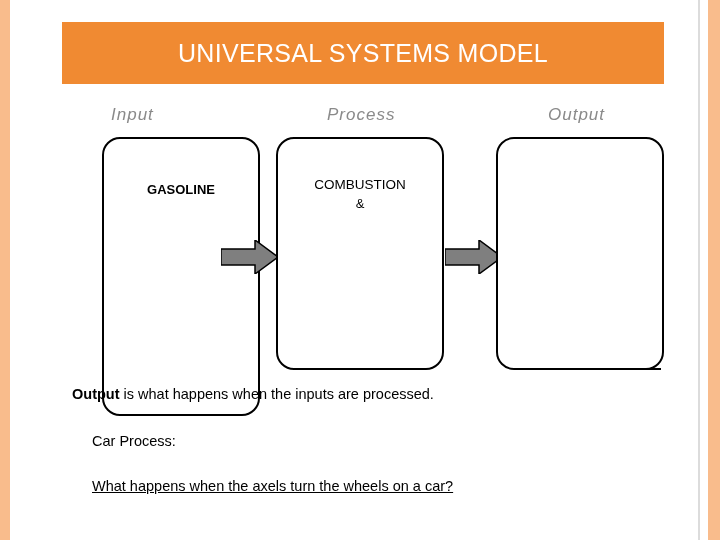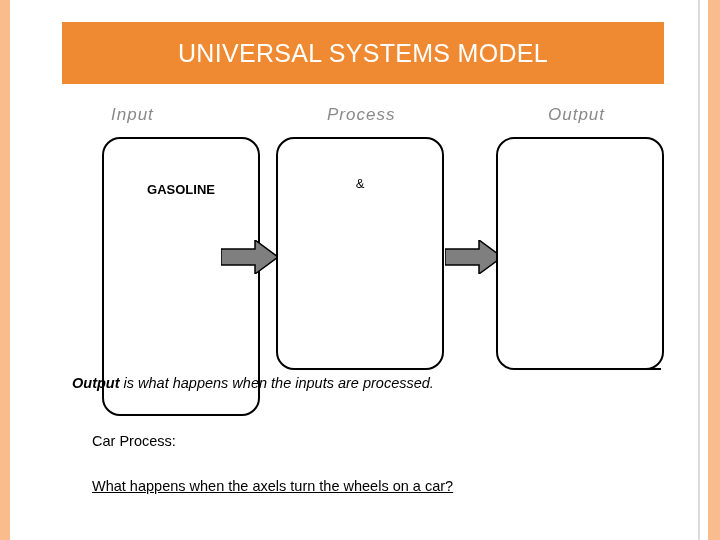--- a/index.html
+++ b/index.html
@@ -133,21 +133,21 @@
     background: #000000;
   }
 
   
   .body-text {
     position: absolute;
     font-size: 14.5px;
     color: #000000;
     white-space: nowrap;
   }
-  .body-1 { left: 72px;  top: 375px; font-style: italic; }
+  .body-1 { left: 72px;  top: 386px; }
   .body-1 b { font-weight: bold; }
   .body-2 { left: 92px;  top: 433px; }
   .body-3 { left: 92px;  top: 478px; text-decoration: underline; }
 </style>
 </head>
 <body>
 
 <div class="edge-bar-left"></div>
 <div class="edge-bar-left-inner"></div>
 <div class="edge-bar-right"></div>
@@ -167,20 +167,21 @@
 </div>
 
 <div class="arrow arrow-1">
   <svg width="58" height="34" viewBox="0 0 58 34">
     <polygon points="0,9 34,9 34,0 57,17 34,34 34,25 0,25" fill="#7f7f7f" stroke="#000000" stroke-width="1.5"></polygon>
   </svg>
 </div>
 
 <div class="box box-process">
   <div class="box-label">
+    <div class="lead">COMBUSTION</div>
     <div>&amp;</div>
   </div>
 </div>
 
 <div class="arrow arrow-2">
   <svg width="58" height="34" viewBox="0 0 58 34">
     <polygon points="0,9 34,9 34,0 57,17 34,34 34,25 0,25" fill="#7f7f7f" stroke="#000000" stroke-width="1.5"></polygon>
   </svg>
 </div>
 

